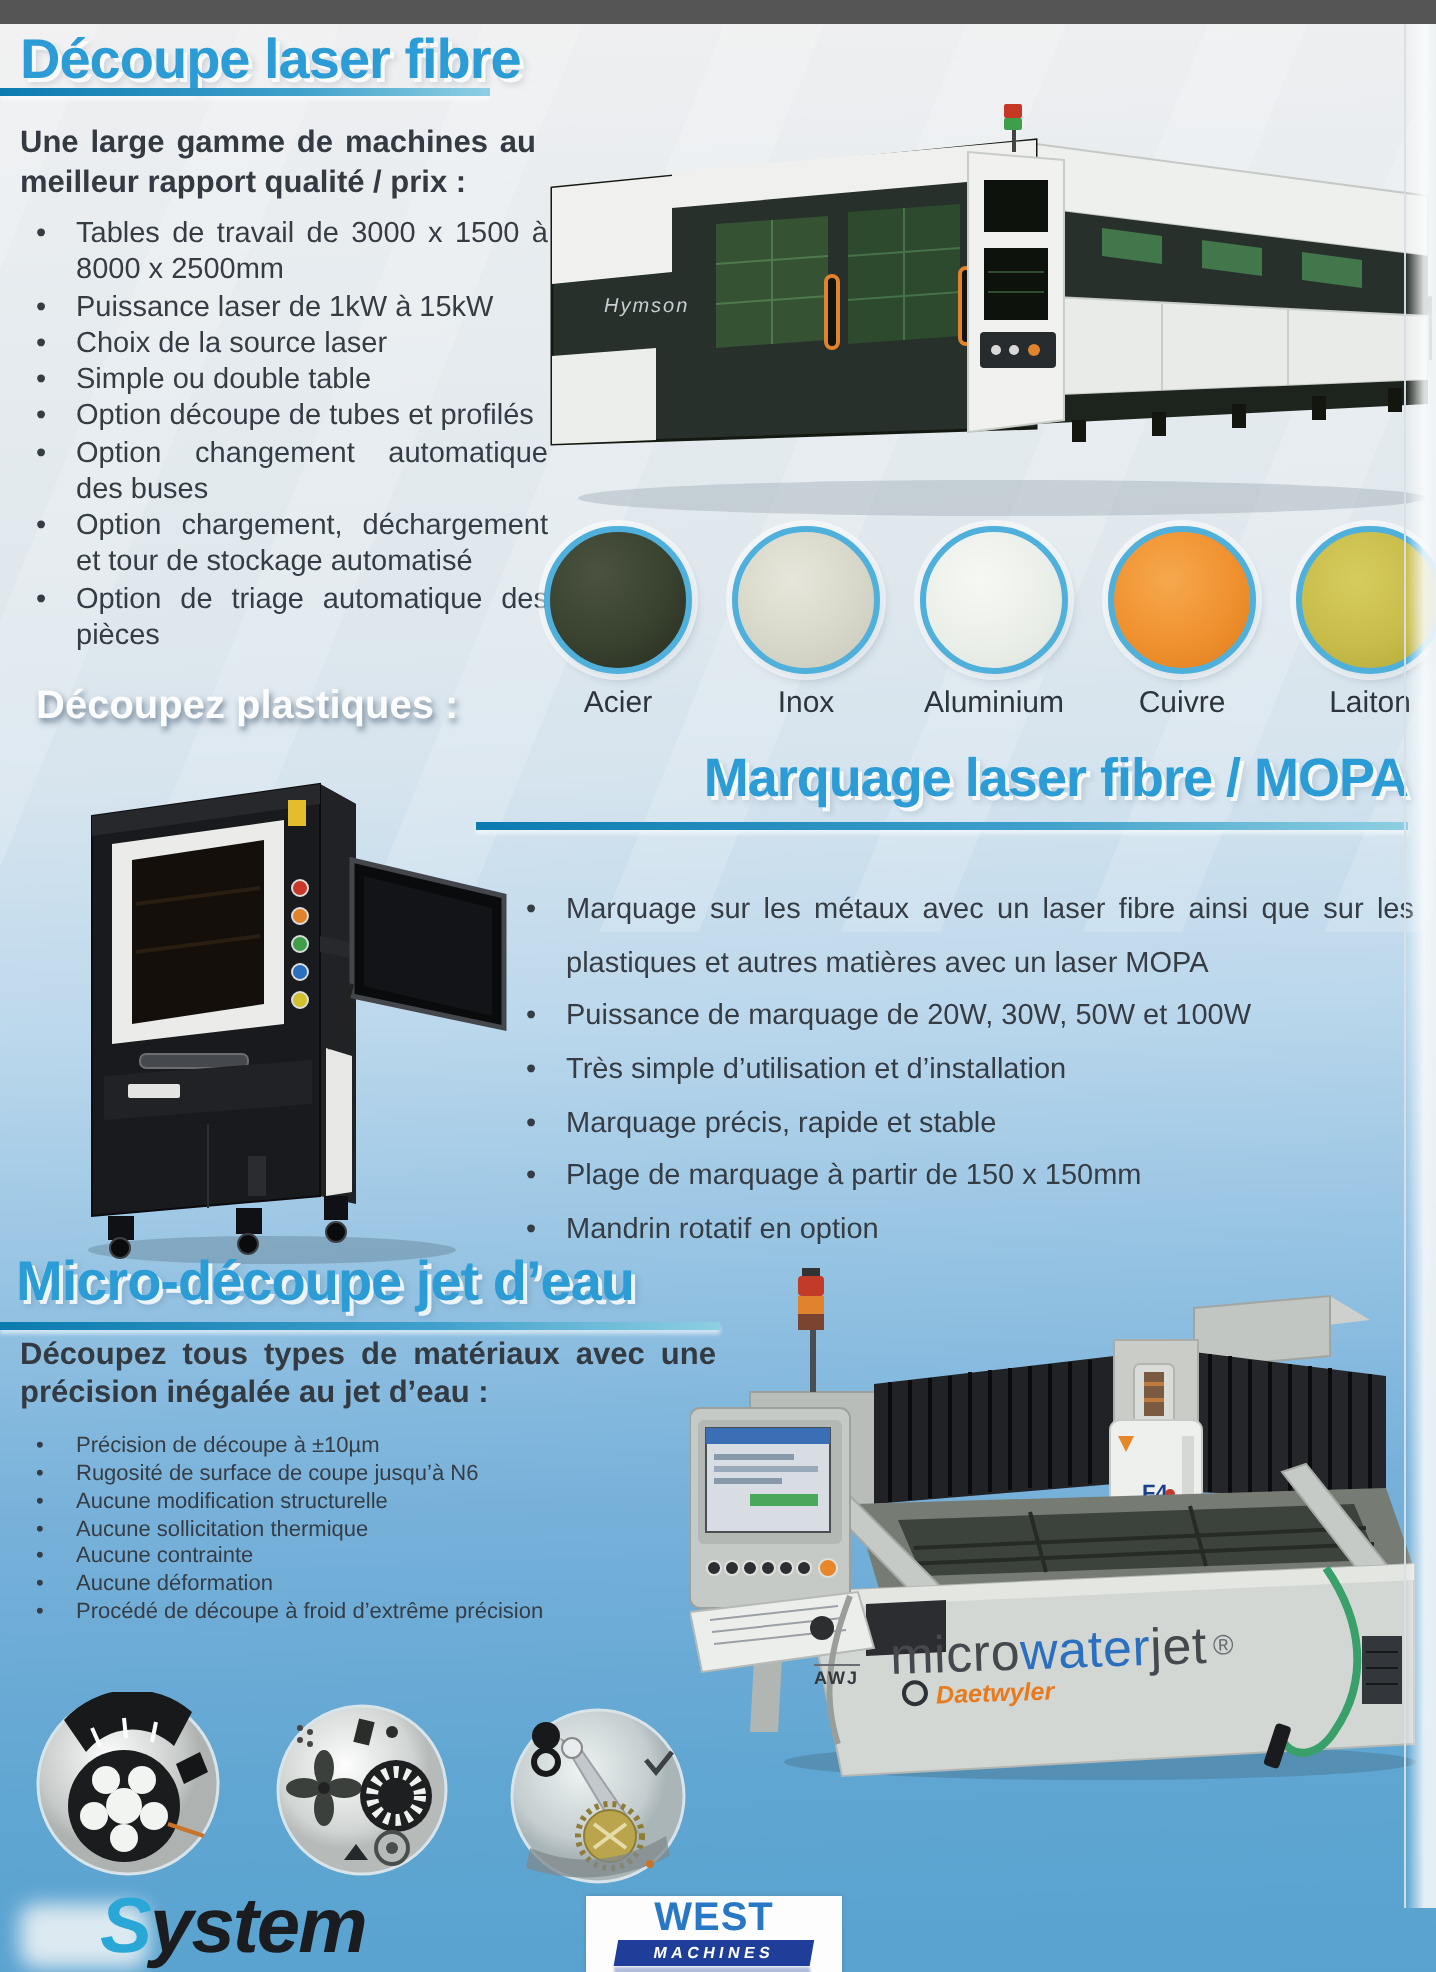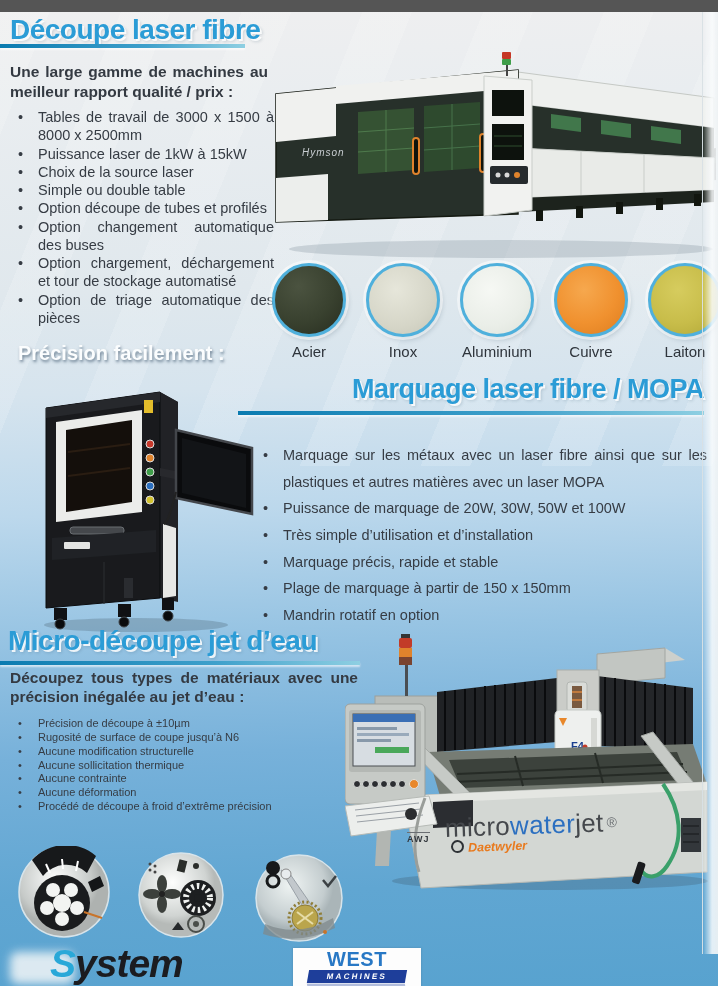--- a/index.html
+++ b/index.html
@@ -169,21 +169,21 @@
         <circle cx="251" cy="123" r="3" fill="#e0832c"></circle>
       </g>
       <g>
         <rect x="240" y="12" width="2" height="12" fill="#444"></rect>
         <rect x="236" y="0" width="9" height="7" rx="1" fill="#c63726"></rect>
         <rect x="236" y="7" width="9" height="6" rx="1" fill="#3f9e4a"></rect>
       </g>
     </svg>
   </div>
 
-  <div class="abs caption1">Précision facilement :</div>
+  <div class="abs caption1">Découpez plastiques :</div>
   <div class="abs materials">
     <div class="mat">
       <div class="disc d-acier"></div>
       <div class="lbl">Acier</div>
     </div>
     <div class="mat">
       <div class="disc d-inox"></div>
       <div class="lbl">Inox</div>
     </div>
     <div class="mat">

